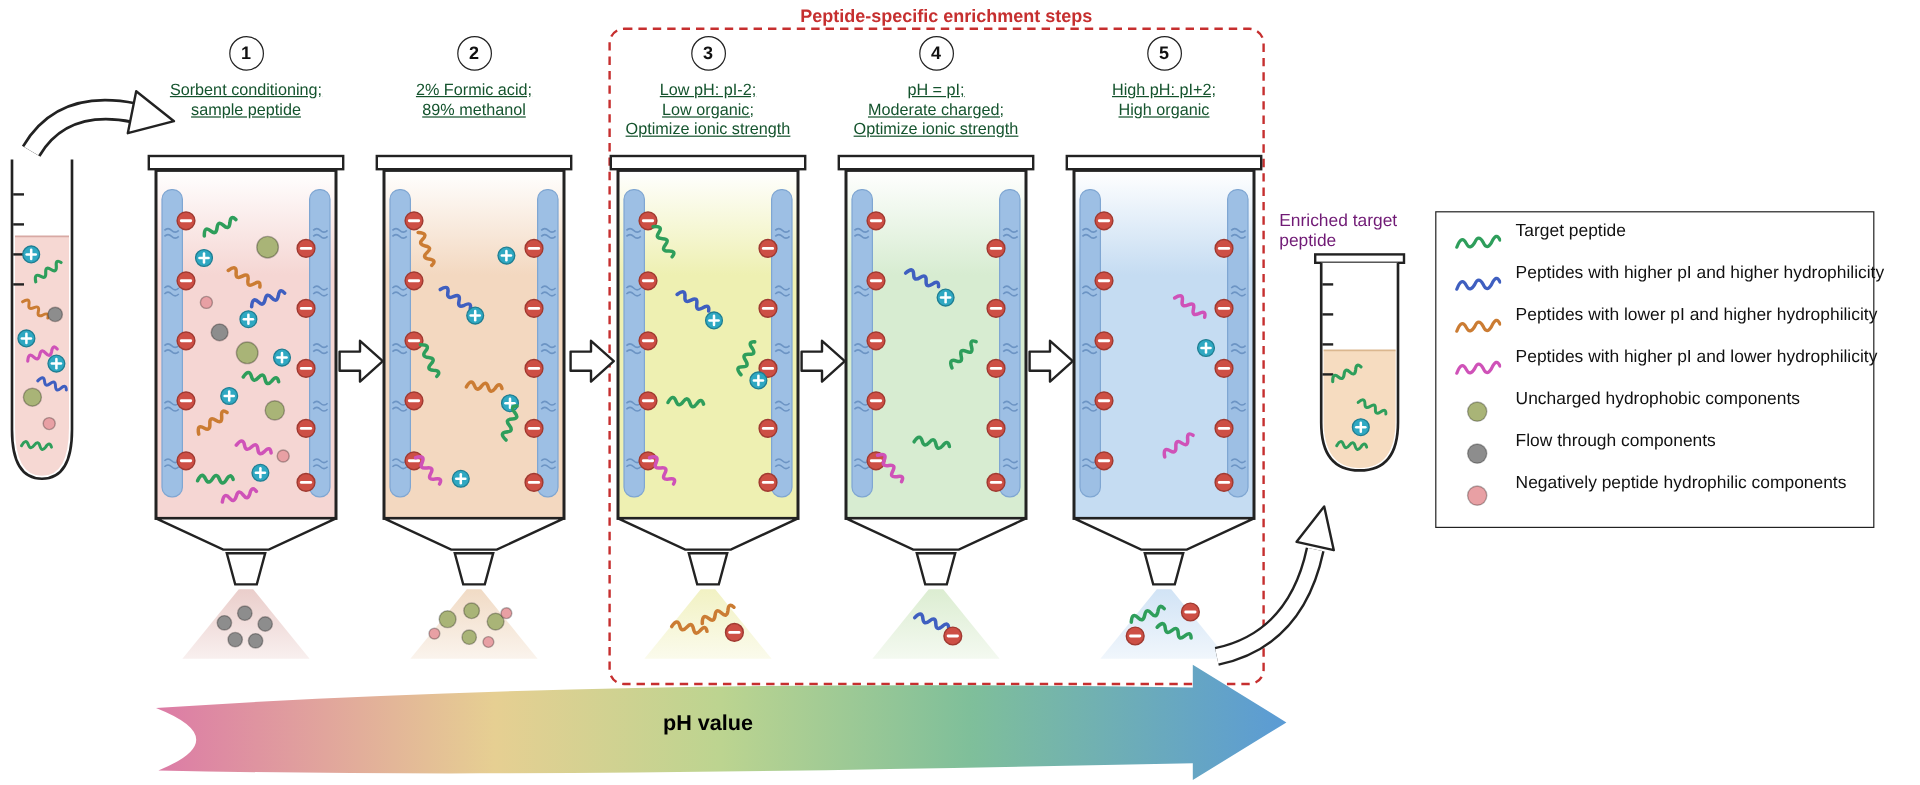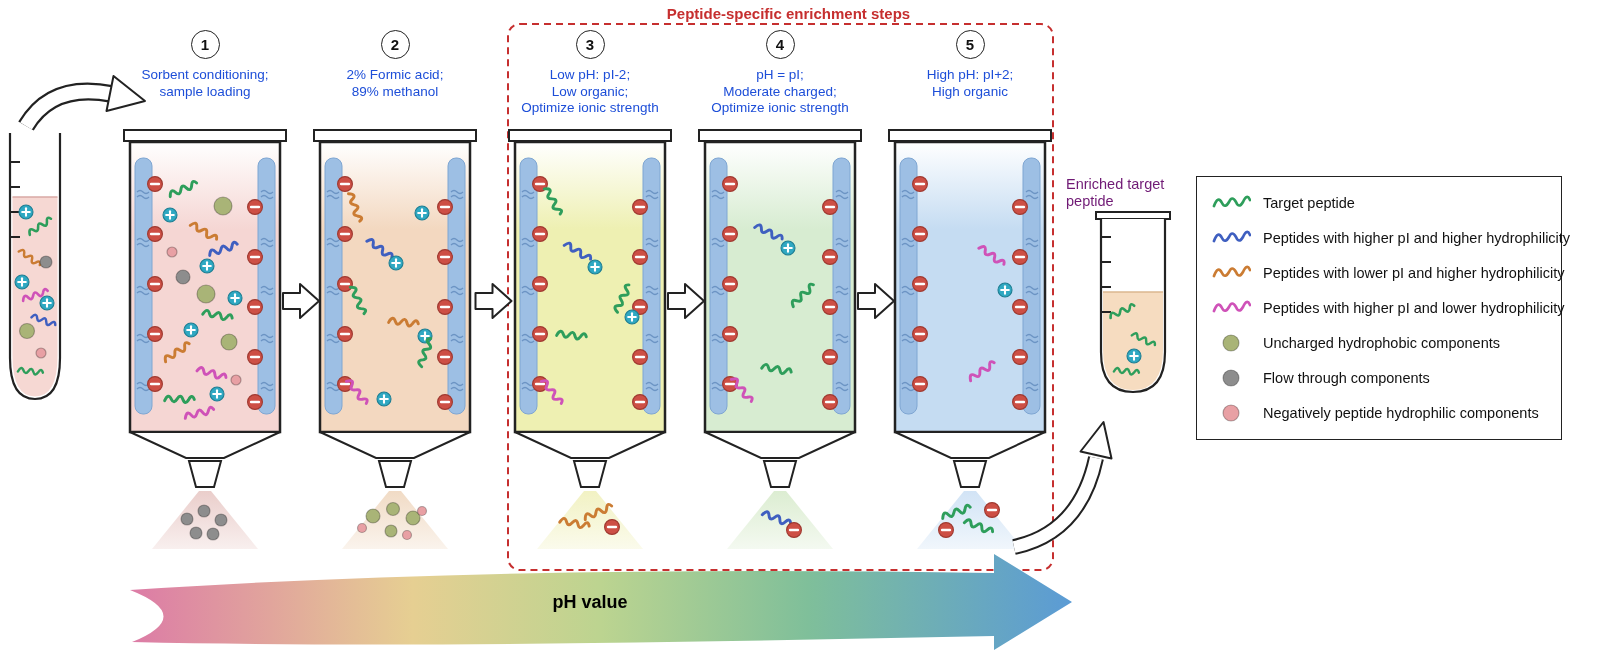--- a/index.html
+++ b/index.html
@@ -3,31 +3,31 @@
 <meta charset="utf-8">
 <style>
   html,body{margin:0;padding:0;background:#fff;}
   #canvas{position:relative;width:1600px;height:654px;background:#ffffff;
           font-family:"Liberation Sans",sans-serif;overflow:hidden;}
   #scene{position:absolute;left:0;top:0;}
   .col-head{position:absolute;top:30px;width:190px;text-align:center;}
   .step-num{width:27px;height:27px;border:1.7px solid #222;border-radius:50%;
             margin:0 auto 8px auto;line-height:27px;font-size:15px;font-weight:bold;
             background:#fff;color:#111;}
-  .step-label{font-size:13.5px;line-height:16.5px;color:#1d4ed8;}
+  .step-label{font-size:13.5px;line-height:16.5px;color:#14532d;text-decoration:underline;}
   #enrichTitle{position:absolute;left:516px;top:5px;width:545px;text-align:center;
                color:#c62f2f;font-weight:bold;font-size:15px;}
   #phLabel{position:absolute;left:470px;top:592px;width:240px;text-align:center;
            font-size:18px;font-weight:bold;color:#000;}
   #enrichedLabel{position:absolute;left:1066px;top:176px;width:134px;text-align:left;
                  font-size:14.5px;line-height:17px;color:#701a75;}
   #legend{position:absolute;left:1196px;top:176px;width:366px;height:264px;
           border:1.6px solid #222;background:#fff;box-sizing:border-box;
           padding:8px 0 0 12px;}
-  .leg-row{display:flex;align-items:center;height:35px;gap:10px;}
+  .leg-row{display:flex;height:35px;gap:10px;}
   .leg-icon{width:44px;display:flex;justify-content:center;align-items:center;flex:0 0 44px;}
   .leg-label{font-size:14.5px;color:#111;white-space:nowrap;}
 </style>
 </head>
 <body>
 
 <div id="canvas">
   <svg id="scene" width="1600" height="654">
       <defs>
         <linearGradient id="fill0" x1="0" y1="0" x2="0" y2="1">
@@ -711,21 +711,21 @@
       </g>
     </svg>
 
   <div id="enrichTitle">Peptide-specific enrichment steps</div>
 
   <div id="columns">
       <div class="col-head" style="left: 110px;">
         <div class="step-num">1</div>
         <div class="step-label">
           <div>Sorbent conditioning;</div>
-          <div>sample loading</div>
+          <div>sample peptide</div>
         </div>
       </div>
       <div class="col-head" style="left: 300px;">
         <div class="step-num">2</div>
         <div class="step-label">
           <div>2% Formic acid;</div>
           <div>89% methanol</div>
         </div>
       </div>
       <div class="col-head" style="left: 495px;">

